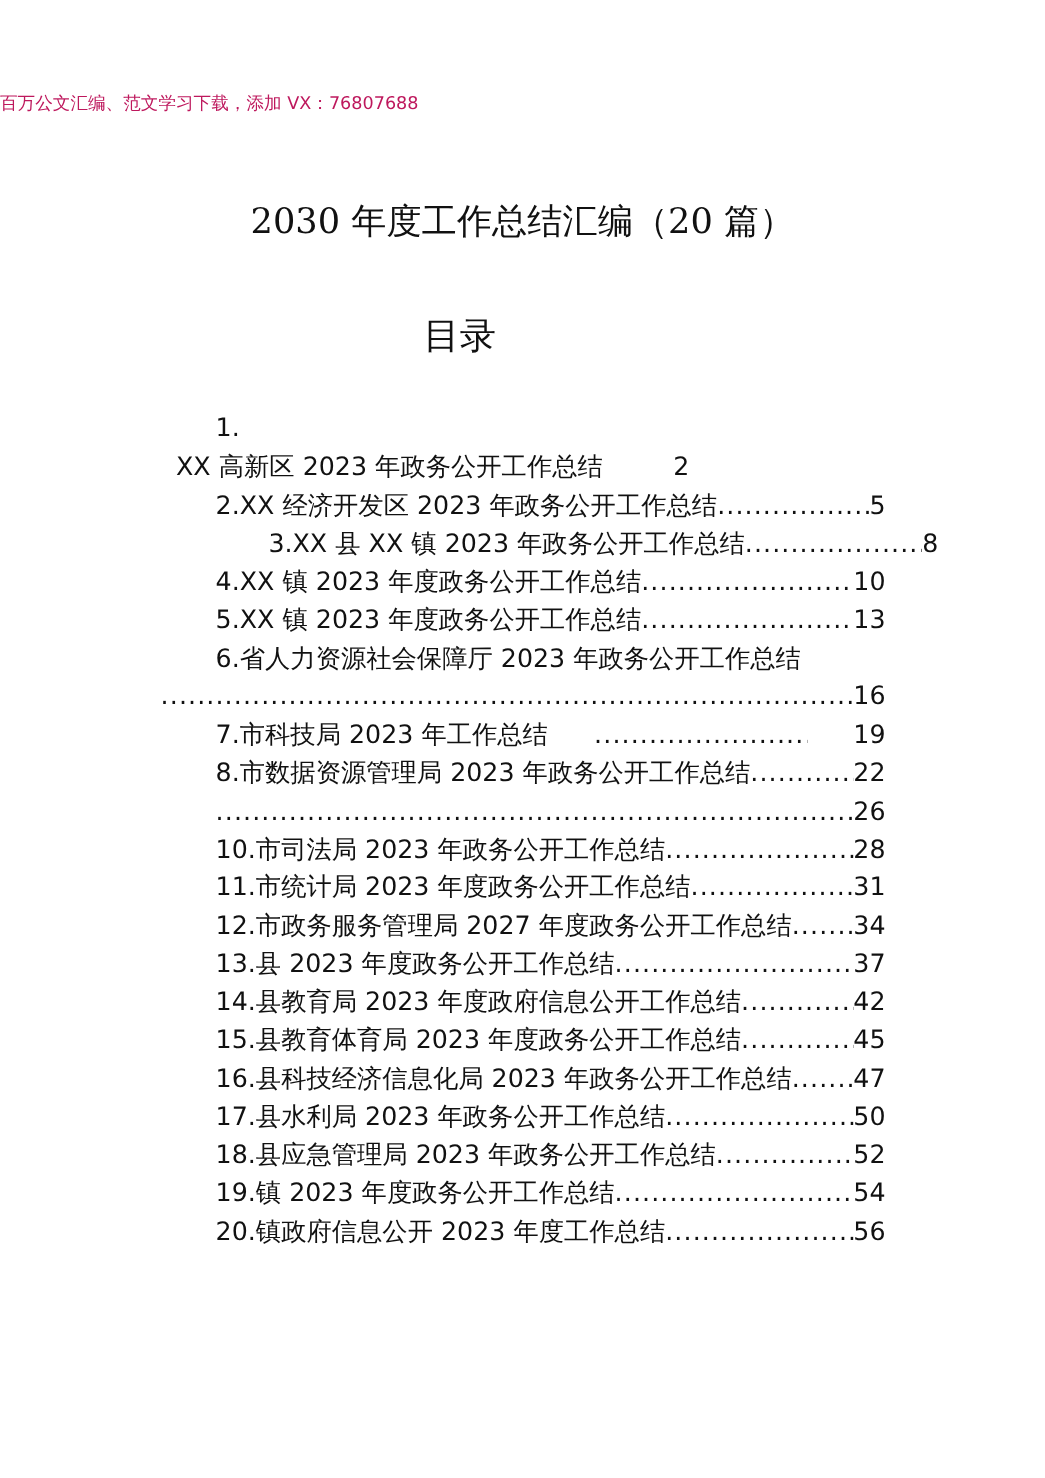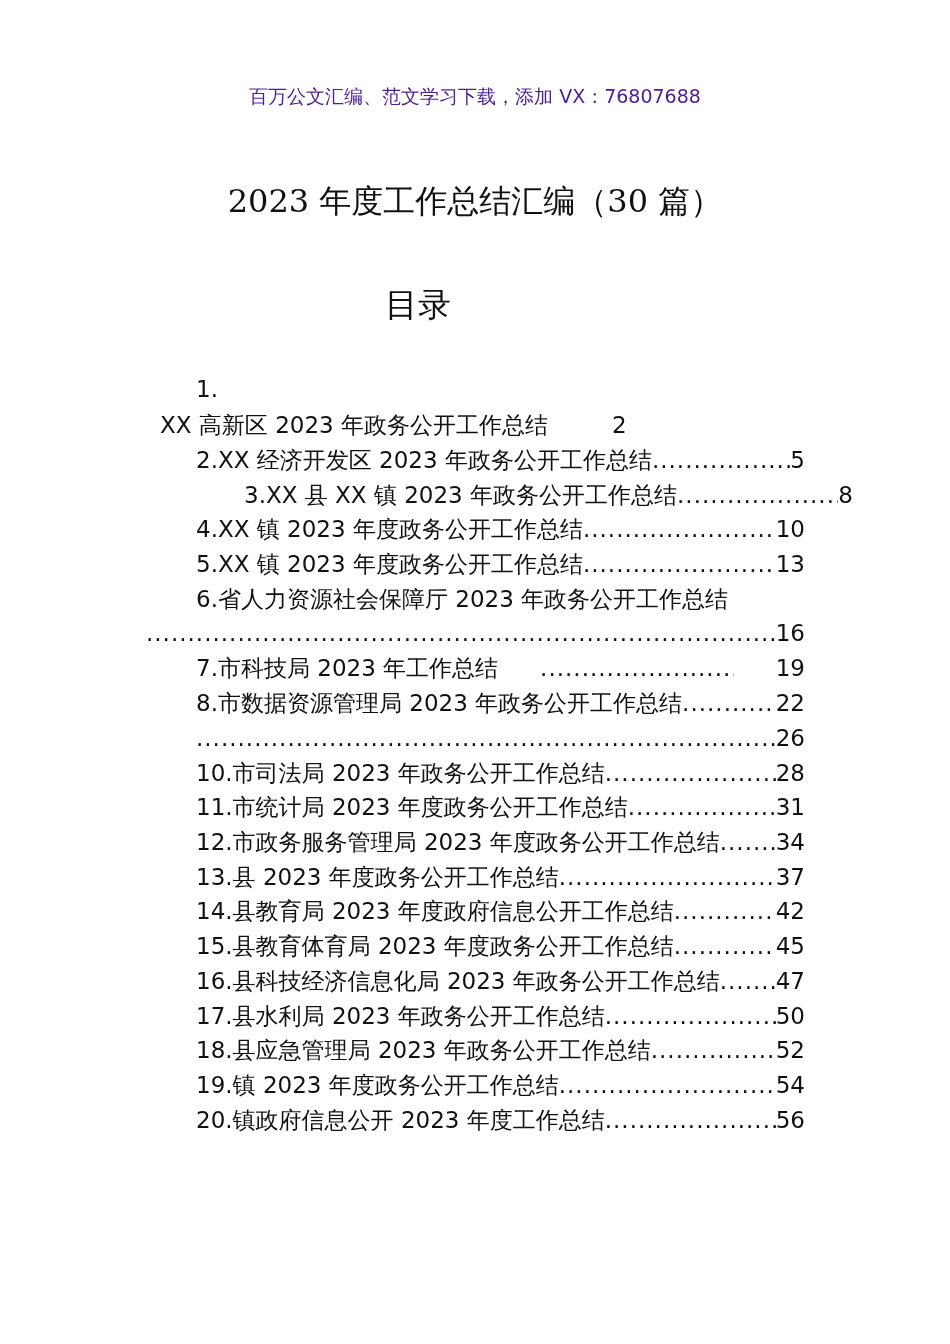--- a/index.html
+++ b/index.html
@@ -1,37 +1,37 @@
 <!DOCTYPE html>
 <html><head>
 <meta charset="utf-8">
 <style>
   html, body { margin: 0; padding: 0; background: #ffffff; }
   body { width: 950px; height: 1344px; position: relative; overflow: hidden;
          font-family: "DejaVu Sans", sans-serif; color: #111; }
-  .header-note { position: absolute; top: 84px; left: 0; width: 950px; text-align: center;
-         color: #4c1d95; font-size: 19px; }
+  .header-note { position: absolute; top: 84px; left: 0; width: 950px; text-align: left;
+         color: #be185d; font-size: 16px; }
   .doc-title { position: absolute; top: 180px; left: 0; width: 950px; text-align: center;
          font-family: "DejaVu Serif", serif; font-size: 32px; color: #111; }
   .toc-heading { position: absolute; top: 283px; left: 0; width: 836px; text-align: center;
          font-size: 33px; color: #111; }
   .toc { position: absolute; top: 372px; left: 0; width: 950px; font-size: 23px; }
   .toc-line { position: absolute; left: 196px; width: 609px; height: 34px; line-height: 34px;
          display: flex; white-space: nowrap; }
   .toc-line .label { flex: 0 0 auto; text-align: center; }
   .toc-line .dots { flex: 1 1 auto; overflow: hidden; letter-spacing: 1px; }
   .toc-line .dots::before { content: "..............................................................................................................."; }
   .toc-line .page { flex: 0 0 auto; }
   .plain { position: absolute; white-space: nowrap; height: 34px; line-height: 34px; }
 </style>
 </head>
 <body>
 
 <div class="header-note">百万公文汇编、范文学习下载，添加 VX：76807688</div>
-<div class="doc-title">2023 年度工作总结汇编（30 篇）</div>
+<div class="doc-title">2030 年度工作总结汇编（20 篇）</div>
 <div class="toc-heading">目录</div>
 
 <div class="toc">
   <span class="plain" style="top:0;left:196px;">1.</span>
   <span class="plain" style="top:36px;left:160px;">XX 高新区 2023 年政务公开工作总结</span>
   <span class="plain" style="top:36px;left:612px;">2</span>
 
   <div class="toc-line" style="top:71px;">
       <span class="label">2.XX 经济开发区 2023 年政务公开工作总结</span>
       <span class="dots"></span>
@@ -77,21 +77,21 @@
       <span class="label">10.市司法局 2023 年政务公开工作总结</span>
       <span class="dots"></span>
       <span class="page">28</span>
     </div>
   <div class="toc-line" style="top:418px;">
       <span class="label">11.市统计局 2023 年度政务公开工作总结</span>
       <span class="dots"></span>
       <span class="page">31</span>
     </div>
   <div class="toc-line" style="top:453px;">
-      <span class="label">12.市政务服务管理局 2023 年度政务公开工作总结</span>
+      <span class="label">12.市政务服务管理局 2027 年度政务公开工作总结</span>
       <span class="dots"></span>
       <span class="page">34</span>
     </div>
   <div class="toc-line" style="top:488px;">
       <span class="label">13.县 2023 年度政务公开工作总结</span>
       <span class="dots"></span>
       <span class="page">37</span>
     </div>
   <div class="toc-line" style="top:522px;">
       <span class="label">14.县教育局 2023 年度政府信息公开工作总结</span>

